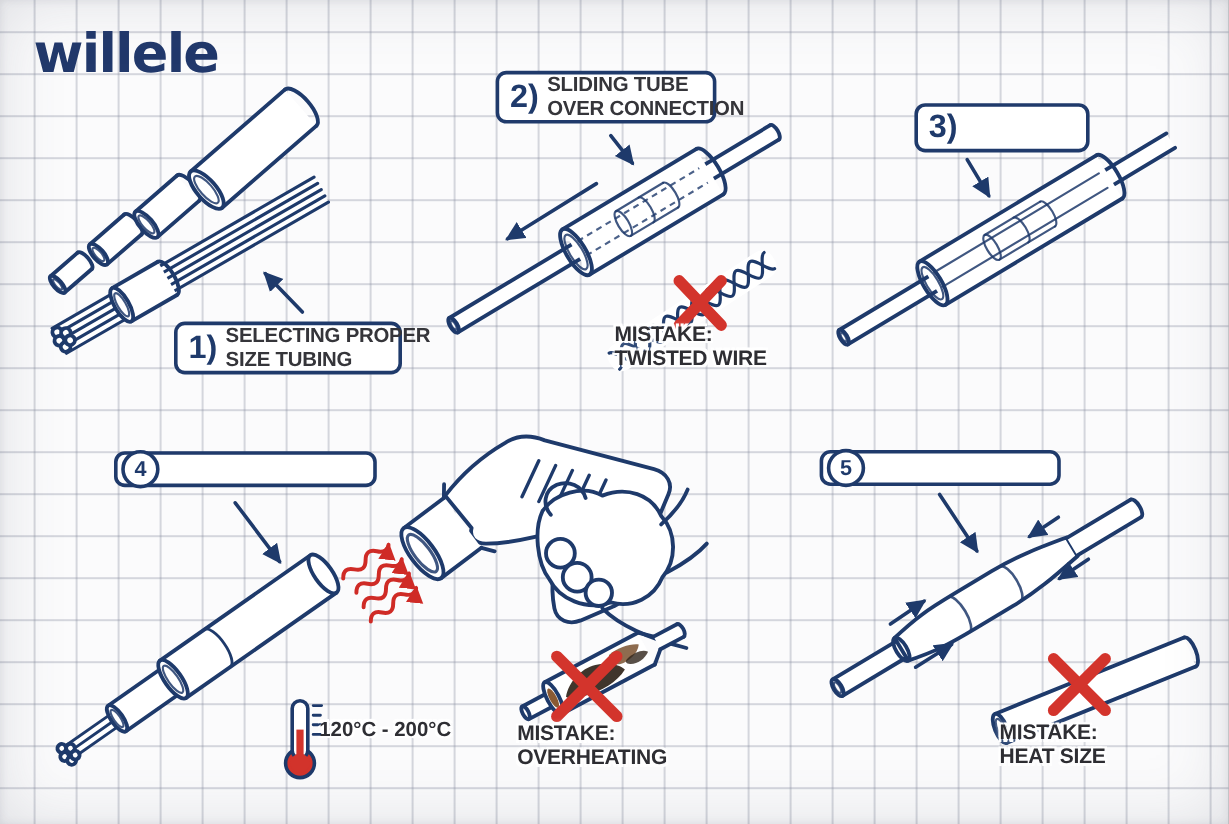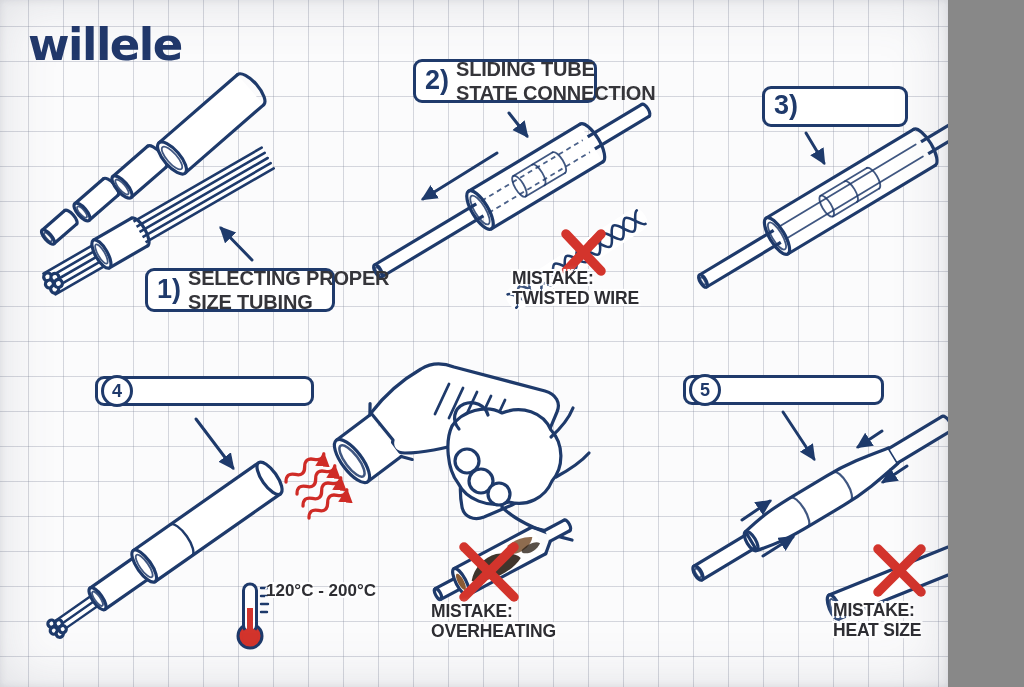--- a/index.html
+++ b/index.html
@@ -1,17 +1,17 @@
 <!DOCTYPE html>
 <html><head>
 <meta charset="utf-8">
 <style>
   html,body{margin:0;padding:0;background:#888;}
   .stage{
-    position:relative;width:948px;height:687px;overflow:hidden;
+    position:relative;width:1024px;height:687px;overflow:hidden;
     background-color:#fbfbfc;
     background-image:
       linear-gradient(to right, rgba(130,136,155,.32) 1.4px, transparent 1.4px),
       linear-gradient(to bottom, rgba(130,136,155,.32) 1.4px, transparent 1.4px);
     background-size:35px 35px;
     background-position:-7px -9px;
     font-family:"Liberation Sans", sans-serif;
   }
   .vignette{position:absolute;inset:0;pointer-events:none;z-index:50;
     box-shadow:inset 0 0 55px rgba(85,90,105,.17), inset 0 0 7px rgba(85,90,105,.15);}
@@ -28,21 +28,21 @@
   .hw{stroke:#cf2b26;stroke-width:3.3;fill:none;stroke-linecap:round;marker-end:url(#ahr);}
 
   .logo{position:absolute;left:28px;top:18px;z-index:20;
     font-family:"DejaVu Sans", sans-serif;font-weight:bold;font-size:45px;
     letter-spacing:-1.5px;color:#21386b;}
 
   .step-box{position:absolute;z-index:20;background:#fff;border:3px solid #1f3a6b;
     border-radius:9px;display:flex;align-items:center;box-sizing:border-box;
     padding:1px 9px;gap:7px;}
   .step-num{font-size:27px;font-weight:bold;color:#1f3a6b;line-height:1;transform:translateY(-1px);}
-  .step-text{font-size:20px;font-weight:bold;color:#35353a;line-height:1.2;letter-spacing:-.2px;white-space:nowrap;}
+  .step-text{font-size:17px;font-weight:bold;color:#35353a;line-height:1.2;letter-spacing:-.2px;white-space:nowrap;}
   .step-box.single{padding-left:40px;}
   .num-circle{position:absolute;left:3px;top:50%;transform:translateY(-50%);
     width:26px;height:26px;border:3px solid #1f3a6b;border-radius:50%;background:#fff;
     display:flex;align-items:center;justify-content:center;
     font-size:18px;font-weight:bold;color:#1f3a6b;}
 
   .mistake{position:absolute;z-index:20;text-align:left;font-weight:bold;
     font-size:17.5px;line-height:20px;color:#2e2e33;letter-spacing:-.2px;
     text-shadow:-2px -2px 0 #fff,2px -2px 0 #fff,-2px 2px 0 #fff,2px 2px 0 #fff,0 0 6px #fff;}
   .temp{position:absolute;z-index:20;font-weight:bold;font-size:17px;color:#2e2e33;
@@ -293,21 +293,21 @@
   <div class="step-box" style="left:145px;top:268px;width:190px;height:44px;">
     <span class="step-num">1)</span>
     <span class="step-text">
       <span>SELECTING PROPER</span><br><span>SIZE TUBING</span>
     </span>
   </div>
 
   <div class="step-box" style="left:413px;top:59px;width:184px;height:44px;">
     <span class="step-num">2)</span>
     <span class="step-text">
-      <span>SLIDING TUBE</span><br><span>STATE CONNECTION</span>
+      <span>SLIDING TUBE</span><br><span>OVER CONNECTION</span>
     </span>
   </div>
 
   <div class="step-box" style="left:762px;top:86px;width:146px;height:41px;">
     <span class="step-num">3)</span>
   </div>
 
   <div class="step-box single" style="left:95px;top:376px;width:219px;height:30px;">
     <span class="num-circle">4</span>
   </div>
@@ -321,16 +321,16 @@
   </div>
 
   <div class="mistake" style="left:431px;top:601px;width:180px;">
     <span>MISTAKE:</span><br><span>OVERHEATING</span>
   </div>
 
   <div class="mistake" style="left:833px;top:600px;width:180px;">
     <span>MISTAKE:</span><br><span>HEAT SIZE</span>
   </div>
 
-  <div class="temp" style="left:266px;top:581px;text-align:center;">120°C - 200°C</div>
+  <div class="temp" style="left:266px;top:598px;text-align:center;">120°C - 200°C</div>
 
   <div class="vignette"></div>
 </div>
 
 </body></html>

